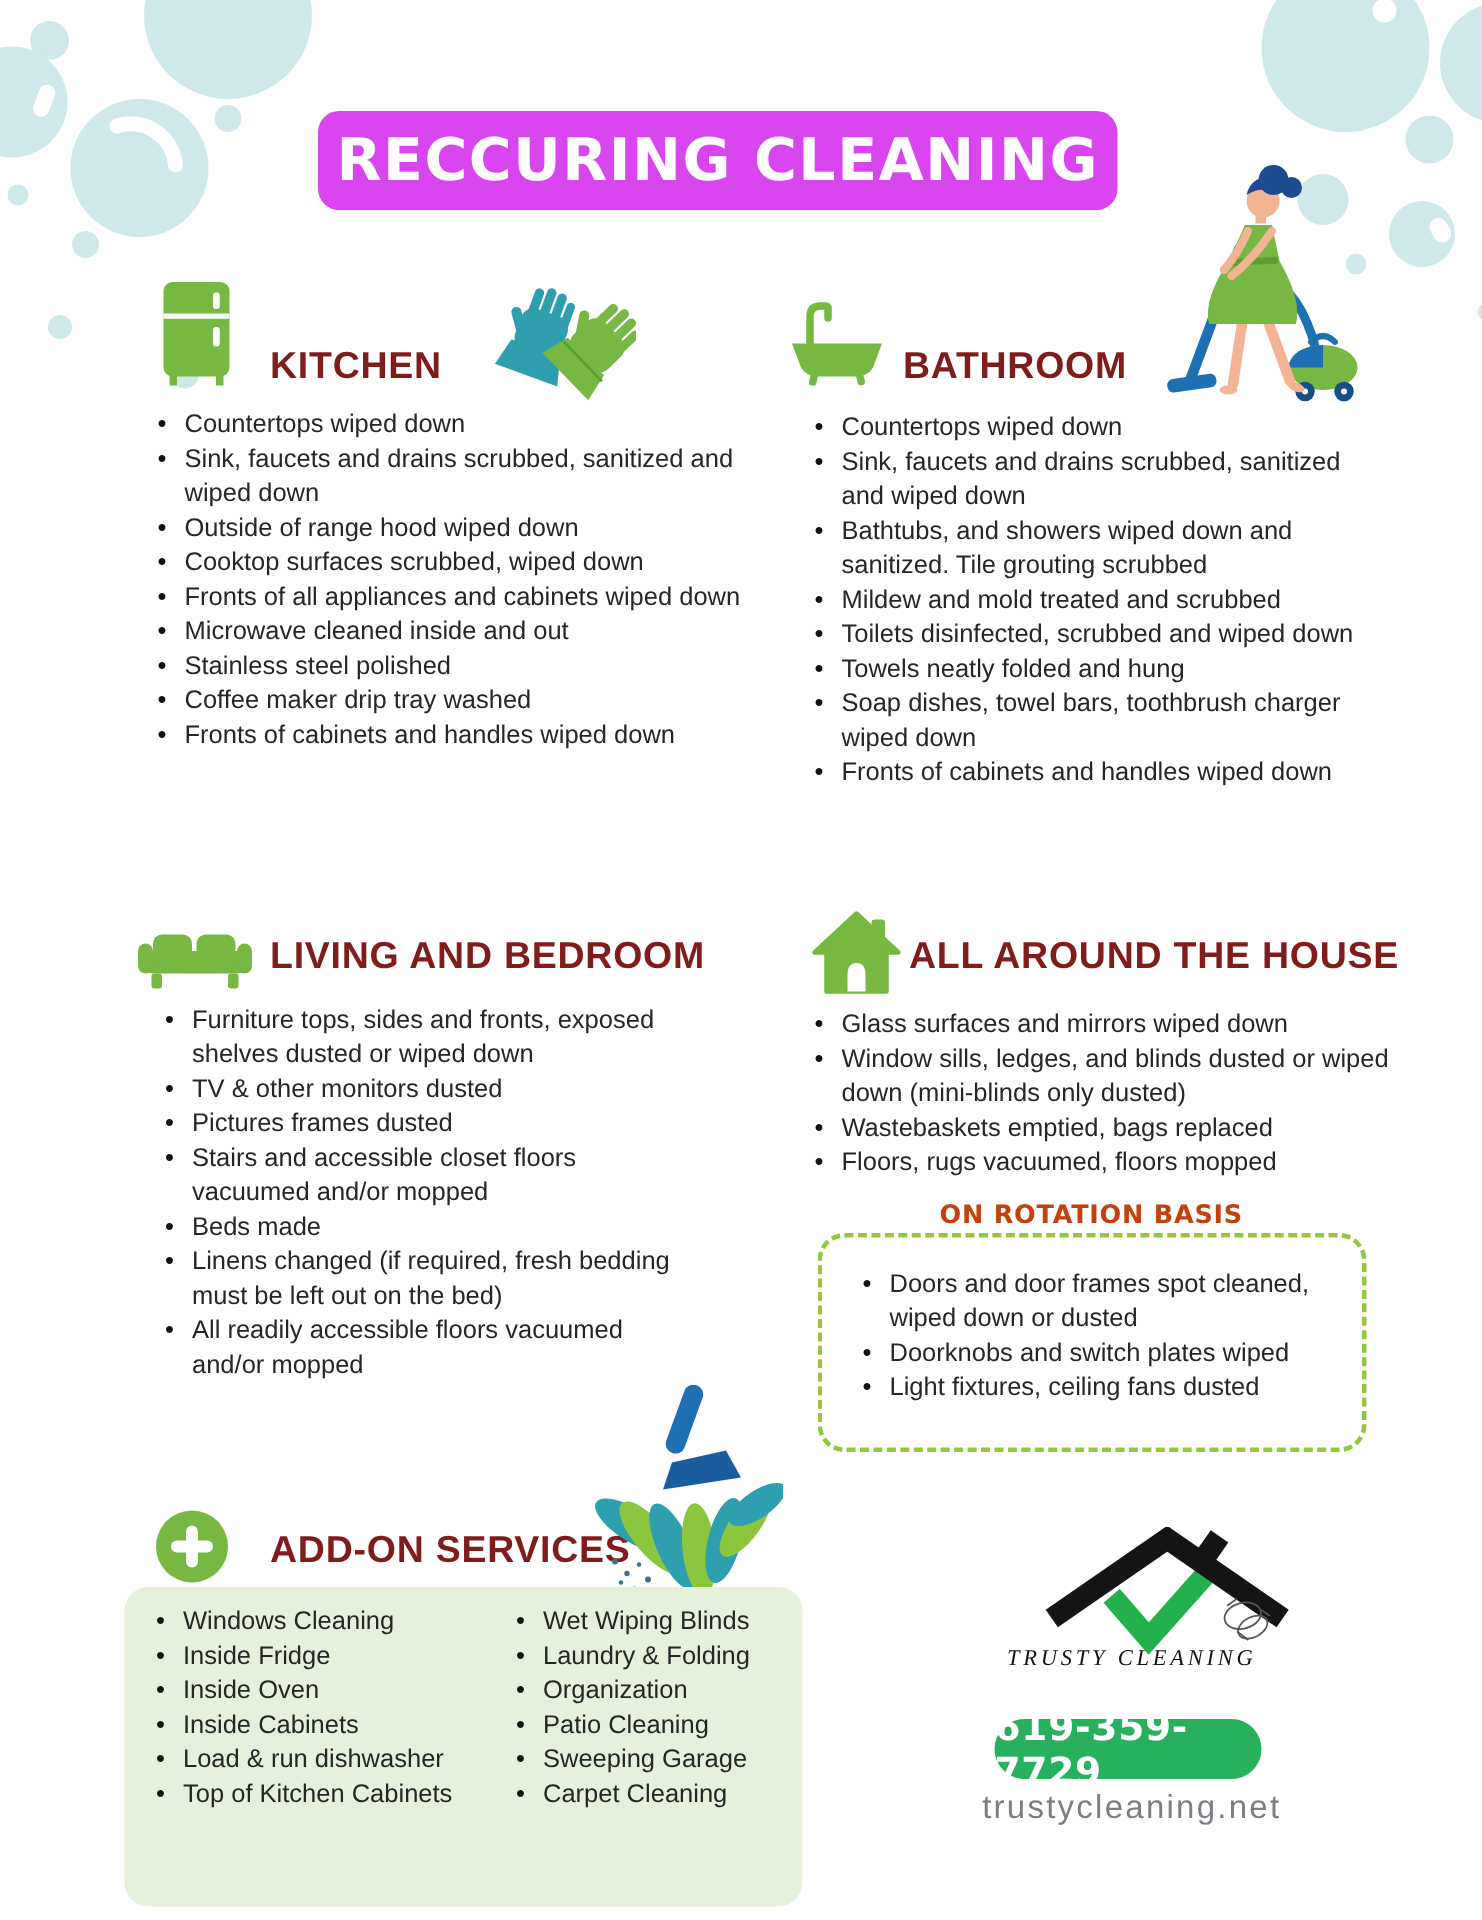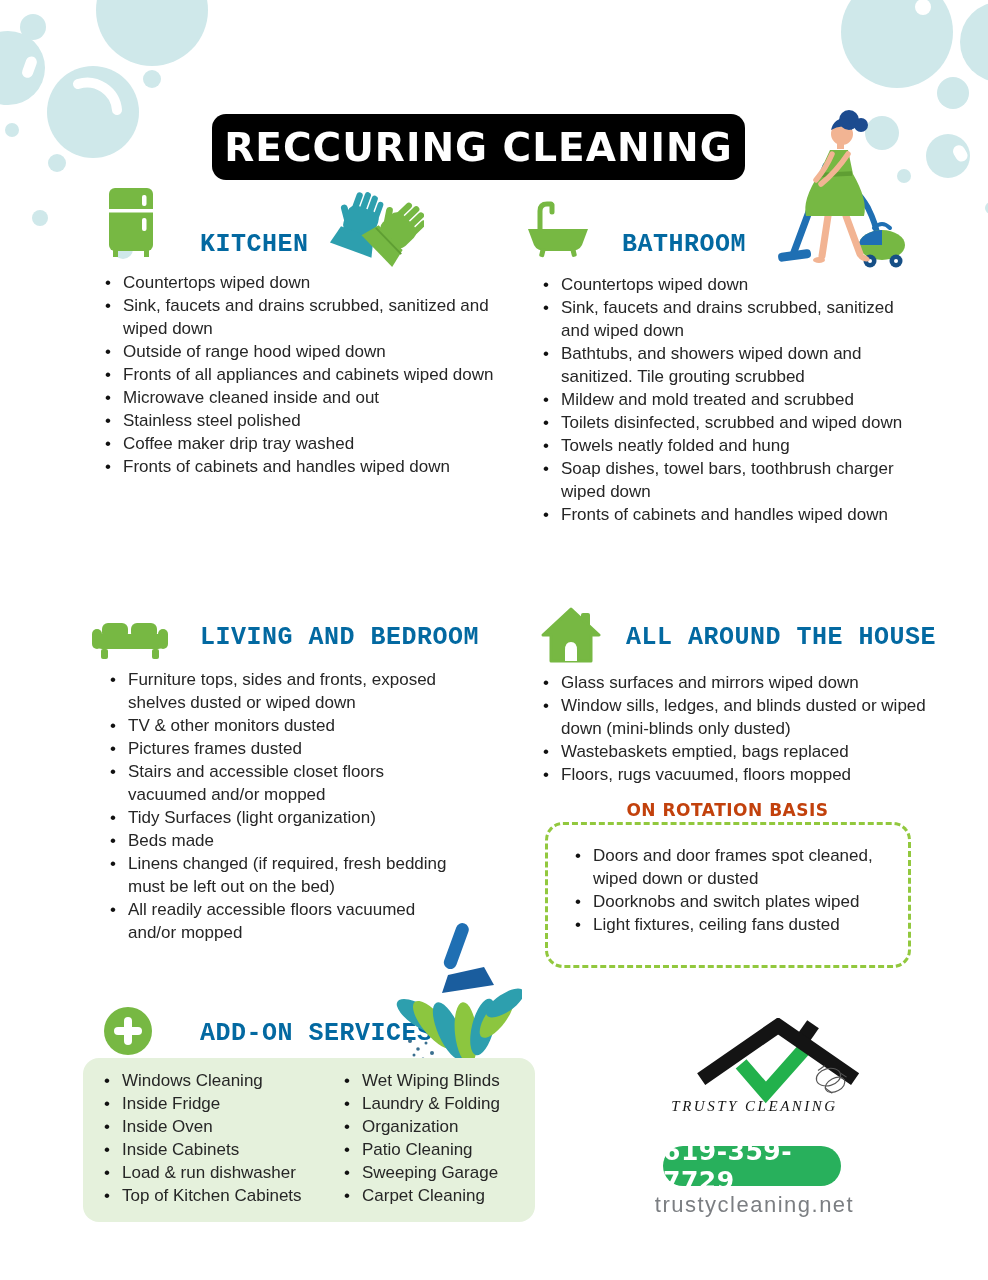--- a/index.html
+++ b/index.html
@@ -1,23 +1,23 @@
 <!DOCTYPE html>
 <html><head>
 <meta charset="utf-8">
 <style>
   html,body{margin:0;padding:0;background:#ffffff;}
   .page{position:relative;width:988px;height:1280px;background:#ffffff;overflow:hidden;
         font-family:"Liberation Sans",sans-serif;color:#2b2b2b;}
   .decor{position:absolute;inset:0;pointer-events:none;}
   .abs{position:absolute;}
-  .title-bar{left:212px;top:74px;width:533px;height:66px;background:#000000;border-radius:14px;
-             display:flex;align-items:center;justify-content:center;margin-top:40px;}
+  .title-bar{left:212px;top:74px;width:533px;height:66px;background:#d946ef;border-radius:14px;
+             display:flex;align-items:center;justify-content:center;}
   .title-bar span{font-family:"DejaVu Sans",sans-serif;font-weight:700;font-size:39px;color:#ffffff;letter-spacing:1px;}
-  .section-title{font-family:Liberation Mono, monospace;font-weight:700;font-size:25px;color:#0369a1;letter-spacing:0.5px;white-space:nowrap;margin-left:20px;}
+  .section-title{font-family:Liberation Sans, sans-serif;font-weight:700;font-size:25px;color:#7f1d1d;letter-spacing:0.5px;white-space:nowrap;}
   ul.checklist{list-style:none;margin:0;padding:0;font-size:17px;line-height:23px;color:#262626;}
   ul.checklist li{position:relative;padding-left:23px;}
   ul.checklist li::before{content:"•";position:absolute;left:5px;top:0;color:#111;}
   .rotation-title{font-family:"DejaVu Sans",sans-serif;font-weight:700;font-size:17px;color:#c2410c;
                   letter-spacing:0.5px;text-align:center;}
   .dashed-box{border:3px dashed #92c83e;border-radius:18px;background:transparent;}
   .addon-box{background:#e5f1dc;border-radius:16px;}
   .brand-text{font-family:"Liberation Serif",serif;font-style:italic;font-size:15px;color:#141414;
               letter-spacing:2.5px;text-align:center;white-space:nowrap;}
   .phone-pill{background:#28b05c;border-radius:22px;display:flex;align-items:center;justify-content:flex-end;}
@@ -93,20 +93,21 @@
         <rect x="1" y="14" width="34" height="30" rx="9"></rect>
         <path d="M0,40 L36,40 L41,60 L-5,60 Z"></path>
         <path d="M0,44 L38,44" stroke="#5f9e33" stroke-width="2" fill="none"></path>
       </g>
     </svg>
   </div>
   <ul class="checklist abs" style="left:100px;top:271px;width:398px;">
     <li>Countertops wiped down</li>
     <li>Sink, faucets and drains scrubbed, sanitized and wiped down</li>
     <li>Outside of range hood wiped down</li>
+    <li>Cooktop surfaces scrubbed, wiped down</li>
     <li>Fronts of all appliances and cabinets wiped down</li>
     <li>Microwave cleaned inside and out</li>
     <li>Stainless steel polished</li>
     <li>Coffee maker drip tray washed</li>
     <li>Fronts of cabinets and handles wiped down</li>
   </ul>
 
   <div class="abs" style="left:526px;top:199px;width:64px;height:60px;">
     <svg width="64" height="60" viewBox="0 0 64 60">
       <path d="M14,30 L14,12 Q14,5 21,5 L25,5" stroke="#77b843" stroke-width="5" fill="none" stroke-linecap="round"></path>
@@ -169,21 +170,20 @@
         <rect x="60" y="32" width="7" height="10" rx="2"></rect>
       </g>
     </svg>
   </div>
   <div class="abs section-title" style="left:180px;top:623px;">LIVING AND BEDROOM</div>
   <ul class="checklist abs" style="left:105px;top:668px;width:362px;">
     <li>Furniture tops, sides and fronts, exposed shelves dusted or wiped down</li>
     <li>TV &amp; other monitors dusted</li>
     <li>Pictures frames dusted</li>
     <li>Stairs and accessible closet floors vacuumed and/or mopped</li>
-    <li>Tidy Surfaces (light organization)</li>
     <li>Beds made</li>
     <li>Linens changed (if required, fresh bedding must be left out on the bed)</li>
     <li>All readily accessible floors vacuumed and/or mopped</li>
   </ul>
 
   <div class="abs" style="left:541px;top:605px;width:60px;height:60px;">
     <svg width="60" height="60" viewBox="0 0 60 60">
       <g fill="#77b843">
         <rect x="40" y="8" width="9" height="16" rx="2"></rect>
         <path d="M30,4 L58,30 L50,30 L50,56 L10,56 L10,30 L2,30 Z" stroke="#77b843" stroke-width="3" stroke-linejoin="round"></path>
@@ -232,21 +232,21 @@
       <g fill="#3a6f8f">
         <circle cx="18" cy="118" r="2"></circle>
           <circle cx="26" cy="126" r="1.8"></circle>
         <circle cx="34" cy="120" r="1.5"></circle>
           <circle cx="22" cy="132" r="1.5"></circle>
         <circle cx="40" cy="130" r="2"></circle>
           <circle cx="31" cy="136" r="1.4"></circle>
       </g>
     </svg>
   </div>
-  <div class="abs addon-box" style="left:83px;top:1058px;width:452px;height:164px;">
+  <div class="abs addon-box" style="left:83px;top:1058px;width:452px;height:213px;">
     <ul class="checklist abs" style="left:16px;top:11px;width:232px;">
       <li>Windows Cleaning</li>
       <li>Inside Fridge</li>
       <li>Inside Oven</li>
       <li>Inside Cabinets</li>
       <li>Load &amp; run dishwasher</li>
       <li>Top of Kitchen Cabinets</li>
     </ul>
     <ul class="checklist abs" style="left:256px;top:11px;width:190px;">
       <li>Wet Wiping Blinds</li>

